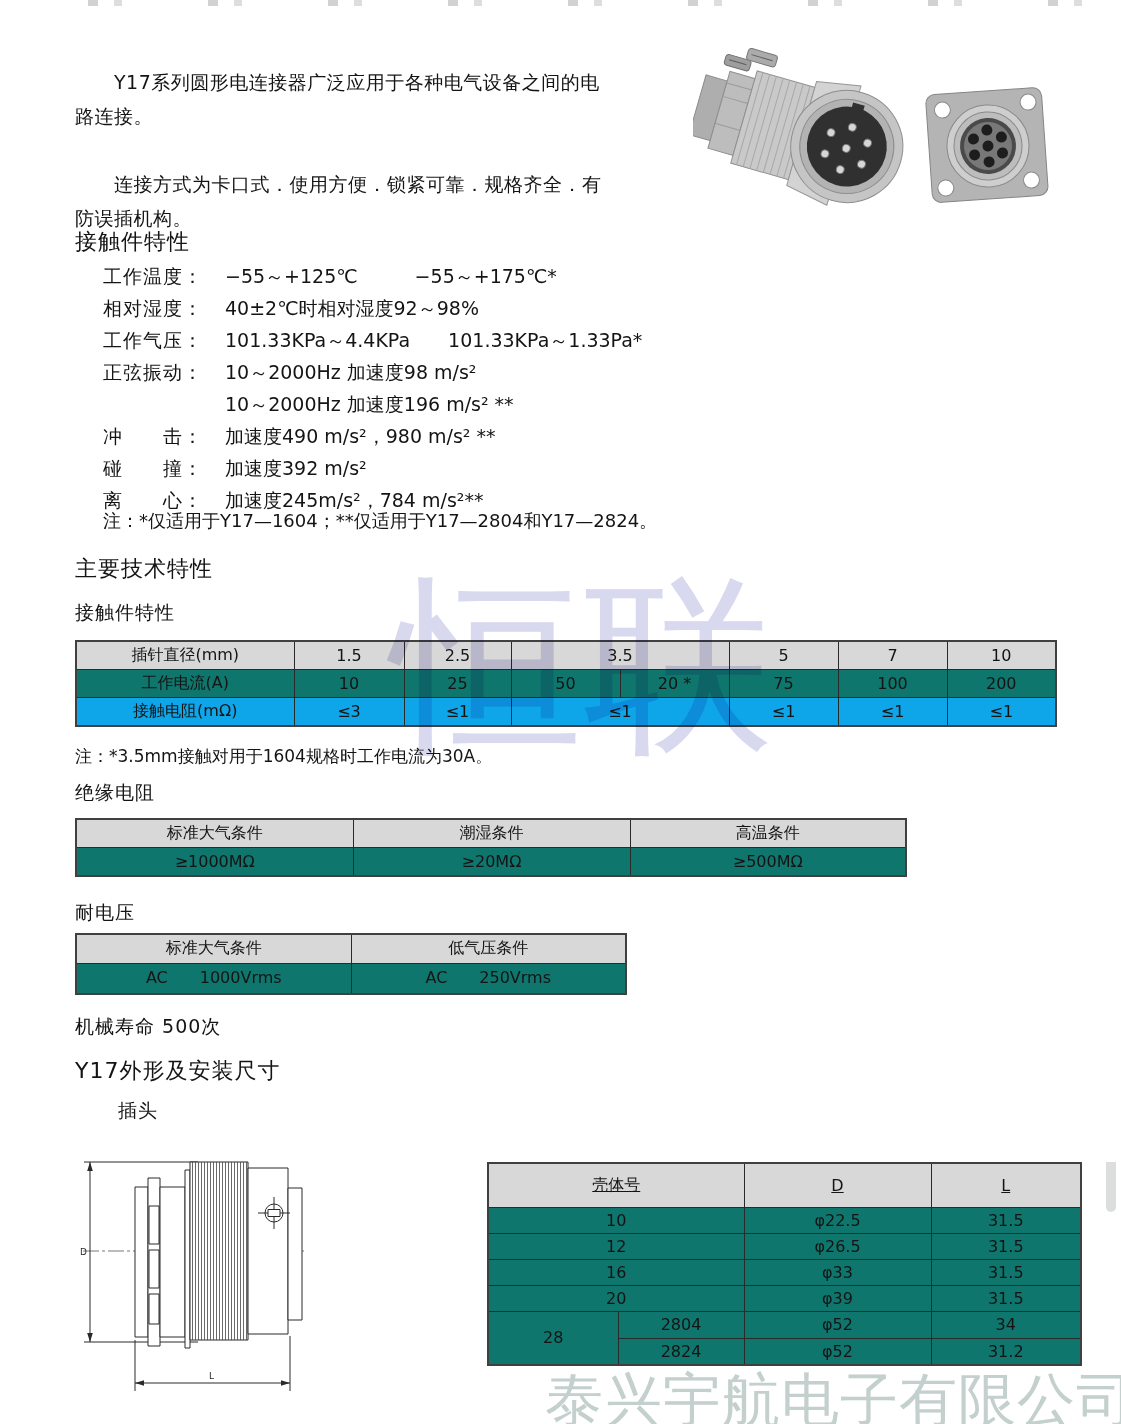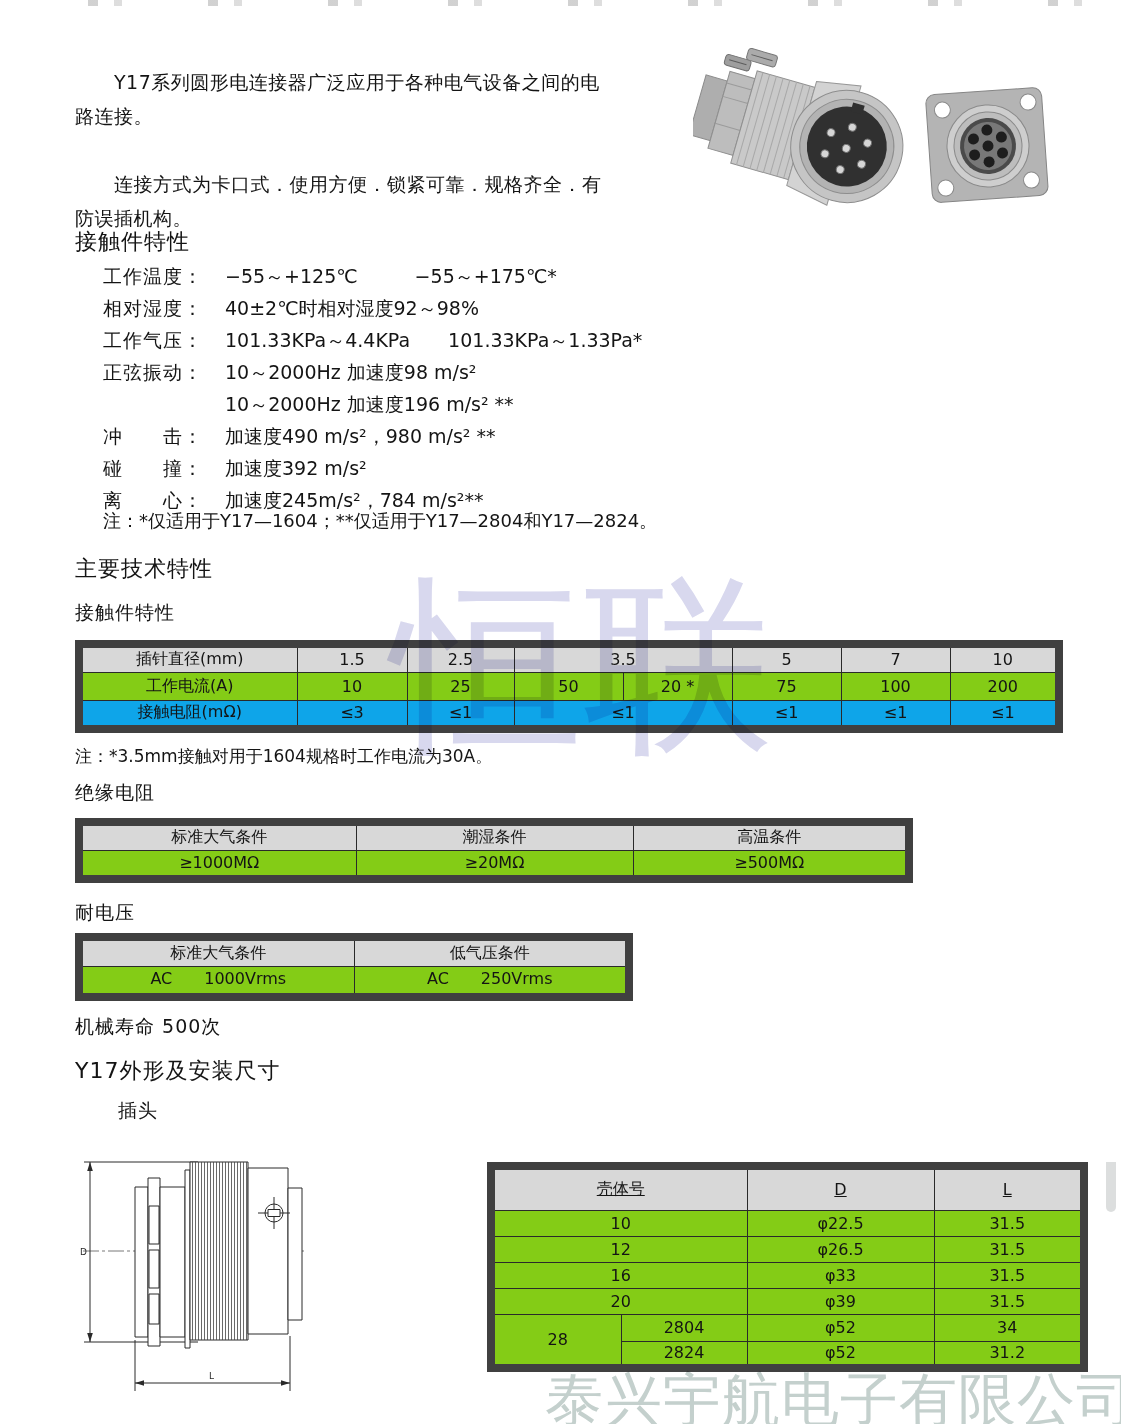--- a/index.html
+++ b/index.html
@@ -19,25 +19,25 @@
   .h1{font-size:22px;letter-spacing:1px;}
   .h2{font-size:19px;letter-spacing:1px;}
   
   .env-rows{left:103px;top:260px;width:640px;font-size:19px;}
   .env-row{display:flex;height:32px;line-height:32px;}
   .env-label{width:122px;flex:none;letter-spacing:1px;}
   .env-value{white-space:pre;}
   .env-note{left:103px;top:506px;font-size:18px;line-height:30px;}
   
   table.tbl{border-collapse:collapse;position:absolute;table-layout:fixed;
-    border:8px solid #404040;font-size:16px;}
+    border:2px solid #404040;font-size:16px;}
   table.tbl td{border:1px solid #2a2a2a;text-align:center;vertical-align:middle;
     padding:0;overflow:hidden;white-space:pre;}
   tr.hdr td{background:#d8d8d8;}
-  tr.row-light td{background:#84cc16;}
+  tr.row-light td{background:#0f766e;}
   tr.row-mid td{background:#0ea5e9;}
   .note{font-size:17px;}
   
   .wm-center{left:392px;top:566px;font-size:190px;line-height:1.05;letter-spacing:2px;
     color:#d8d8ee;mix-blend-mode:multiply;z-index:6;white-space:nowrap;pointer-events:none;}
   .wm-footer{left:545px;top:1362px;font-size:58px;letter-spacing:1px;
     color:#c4d0cd;mix-blend-mode:multiply;z-index:6;white-space:nowrap;pointer-events:none;}
   .scan-artifact{left:1106px;top:1162px;width:10px;height:50px;background:#dcdede;border-radius:0 0 5px 5px;}
   svg{display:block;}
   .drawing line,.drawing rect,.drawing circle,.drawing path{vector-effect:non-scaling-stroke;}

